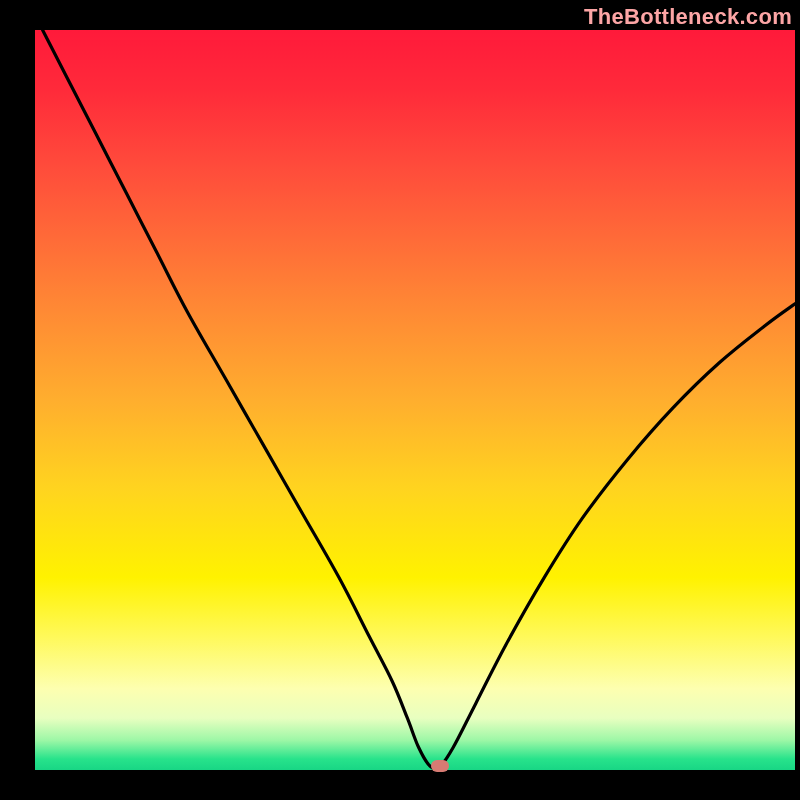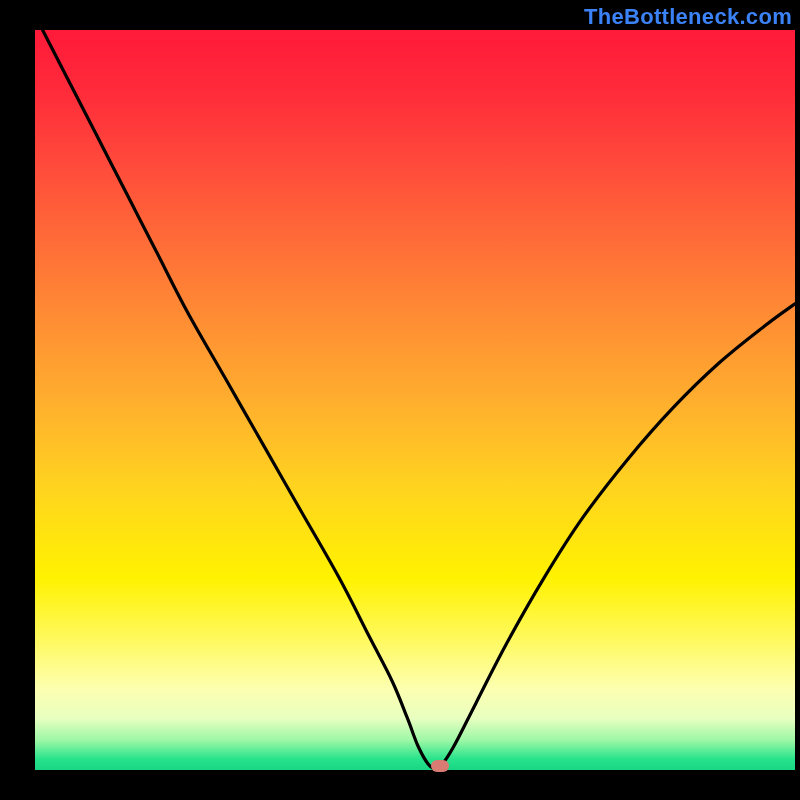--- a/index.html
+++ b/index.html
@@ -55,21 +55,21 @@
     border-radius: 6px;
     background: #d77b73;
   }
   .watermark {
     position: absolute;
     top: 4px;
     right: 8px;
     font-family: Arial, Helvetica, sans-serif;
     font-size: 22px;
     font-weight: 600;
-    color: #3b82f6;
+    color: #fca5a5;
     letter-spacing: 0.3px;
   }
 </style>
 </head>
 <body>
 
 <div class="frame">
   <div class="plot">
     <svg class="curve" viewBox="0 0 760 740" preserveAspectRatio="none">
       <path id="curve-path" fill="none" stroke="#000" stroke-width="3.2" stroke-linecap="round" stroke-linejoin="round" d="M 7.60 0.00 C 11.70 7.99, 20.82 25.75, 30.40 44.40 C 39.98 63.05, 49.86 82.29, 60.80 103.60 C 71.74 124.91, 80.26 141.49, 91.20 162.80 C 102.14 184.11, 110.66 200.69, 121.60 222.00 C 132.54 243.31, 139.69 258.56, 152.00 281.20 C 164.31 303.84, 176.32 323.82, 190.00 347.80 C 203.68 371.78, 214.32 390.42, 228.00 414.40 C 241.68 438.38, 252.32 457.02, 266.00 481.00 C 279.68 504.98, 291.69 524.96, 304.00 547.60 C 316.31 570.24, 324.82 588.15, 334.40 606.80 C 343.98 625.45, 350.36 636.55, 357.20 651.20 C 364.04 665.85, 367.61 676.21, 372.40 688.20 C 377.19 700.19, 379.70 709.14, 383.80 717.80 C 387.90 726.46, 391.37 732.97, 395.20 736.30 C 399.03 739.63, 400.98 739.63, 405.08 736.30 C 409.18 732.97, 411.57 729.12, 418.00 717.80 C 424.43 706.48, 431.22 692.05, 440.80 673.40 C 450.38 654.75, 458.89 636.84, 471.20 614.20 C 483.51 591.56, 495.52 570.24, 509.20 547.60 C 522.88 524.96, 532.15 509.71, 547.20 488.40 C 562.25 467.09, 576.38 449.18, 592.80 429.20 C 609.22 409.22, 621.98 394.72, 638.40 377.40 C 654.82 360.08, 667.58 347.65, 684.00 333.00 C 700.42 318.35, 715.92 306.66, 729.60 296.00 C 743.28 285.34, 754.53 277.80, 760.00 273.80"></path>

